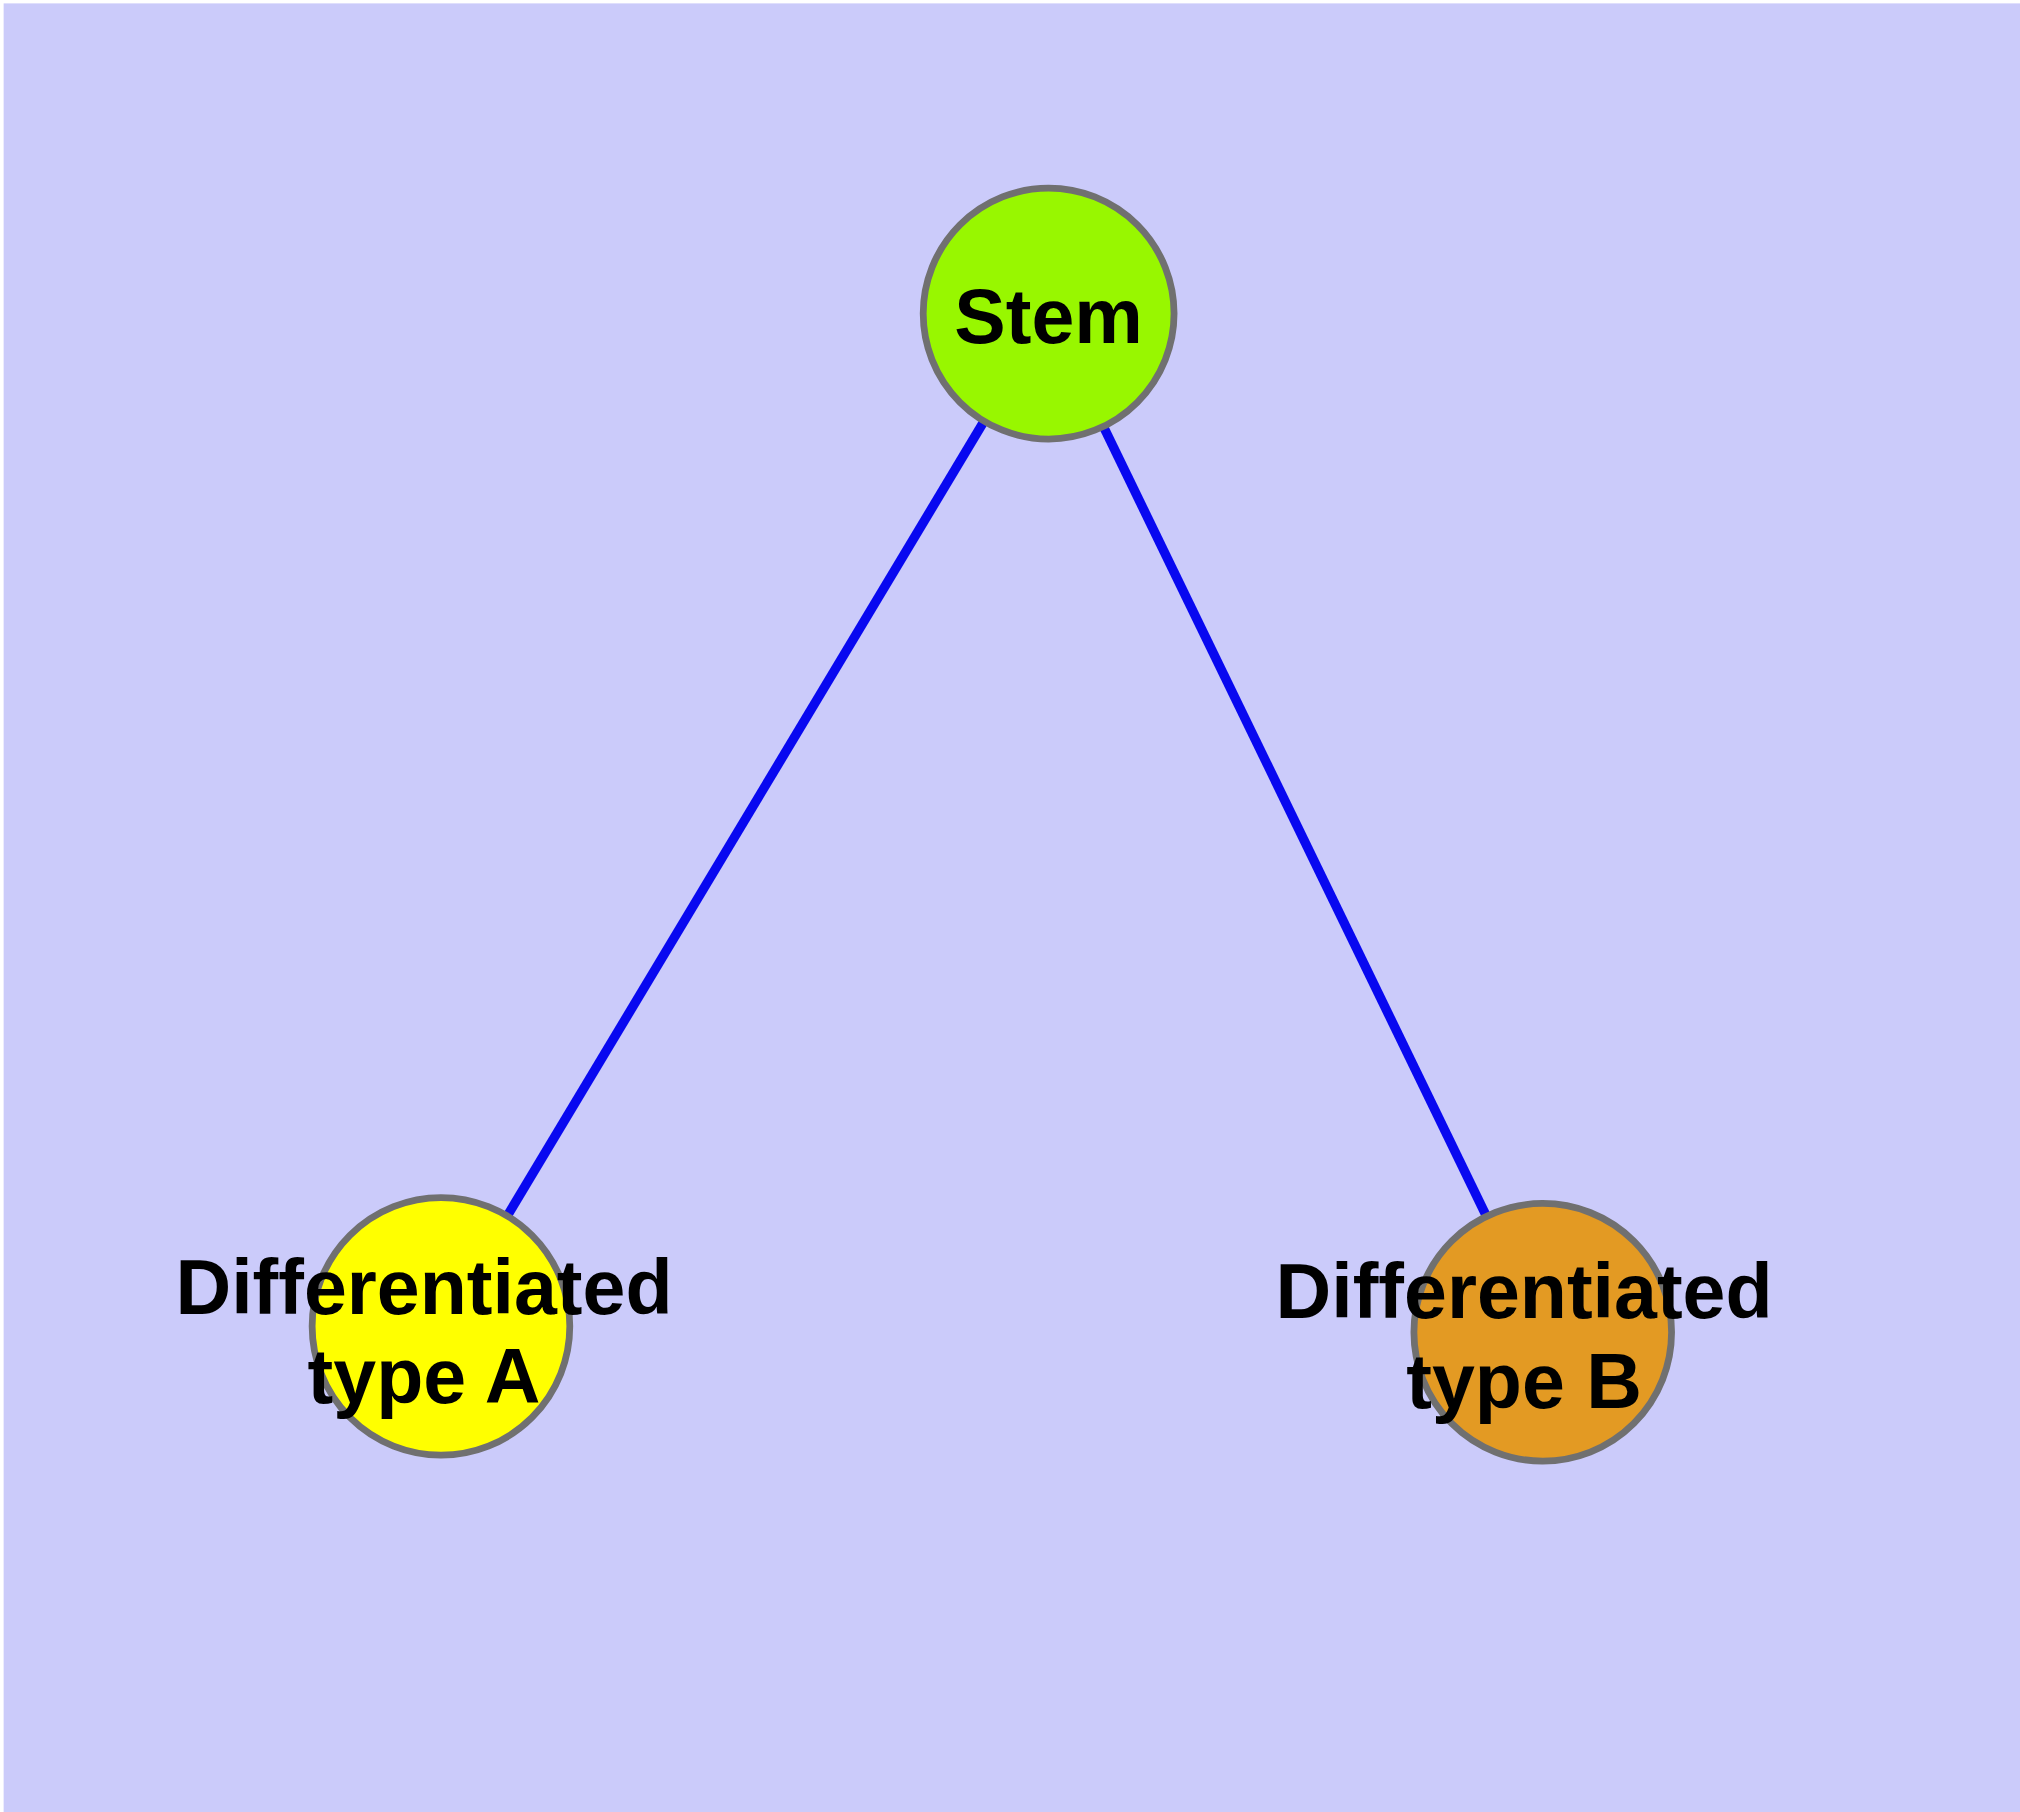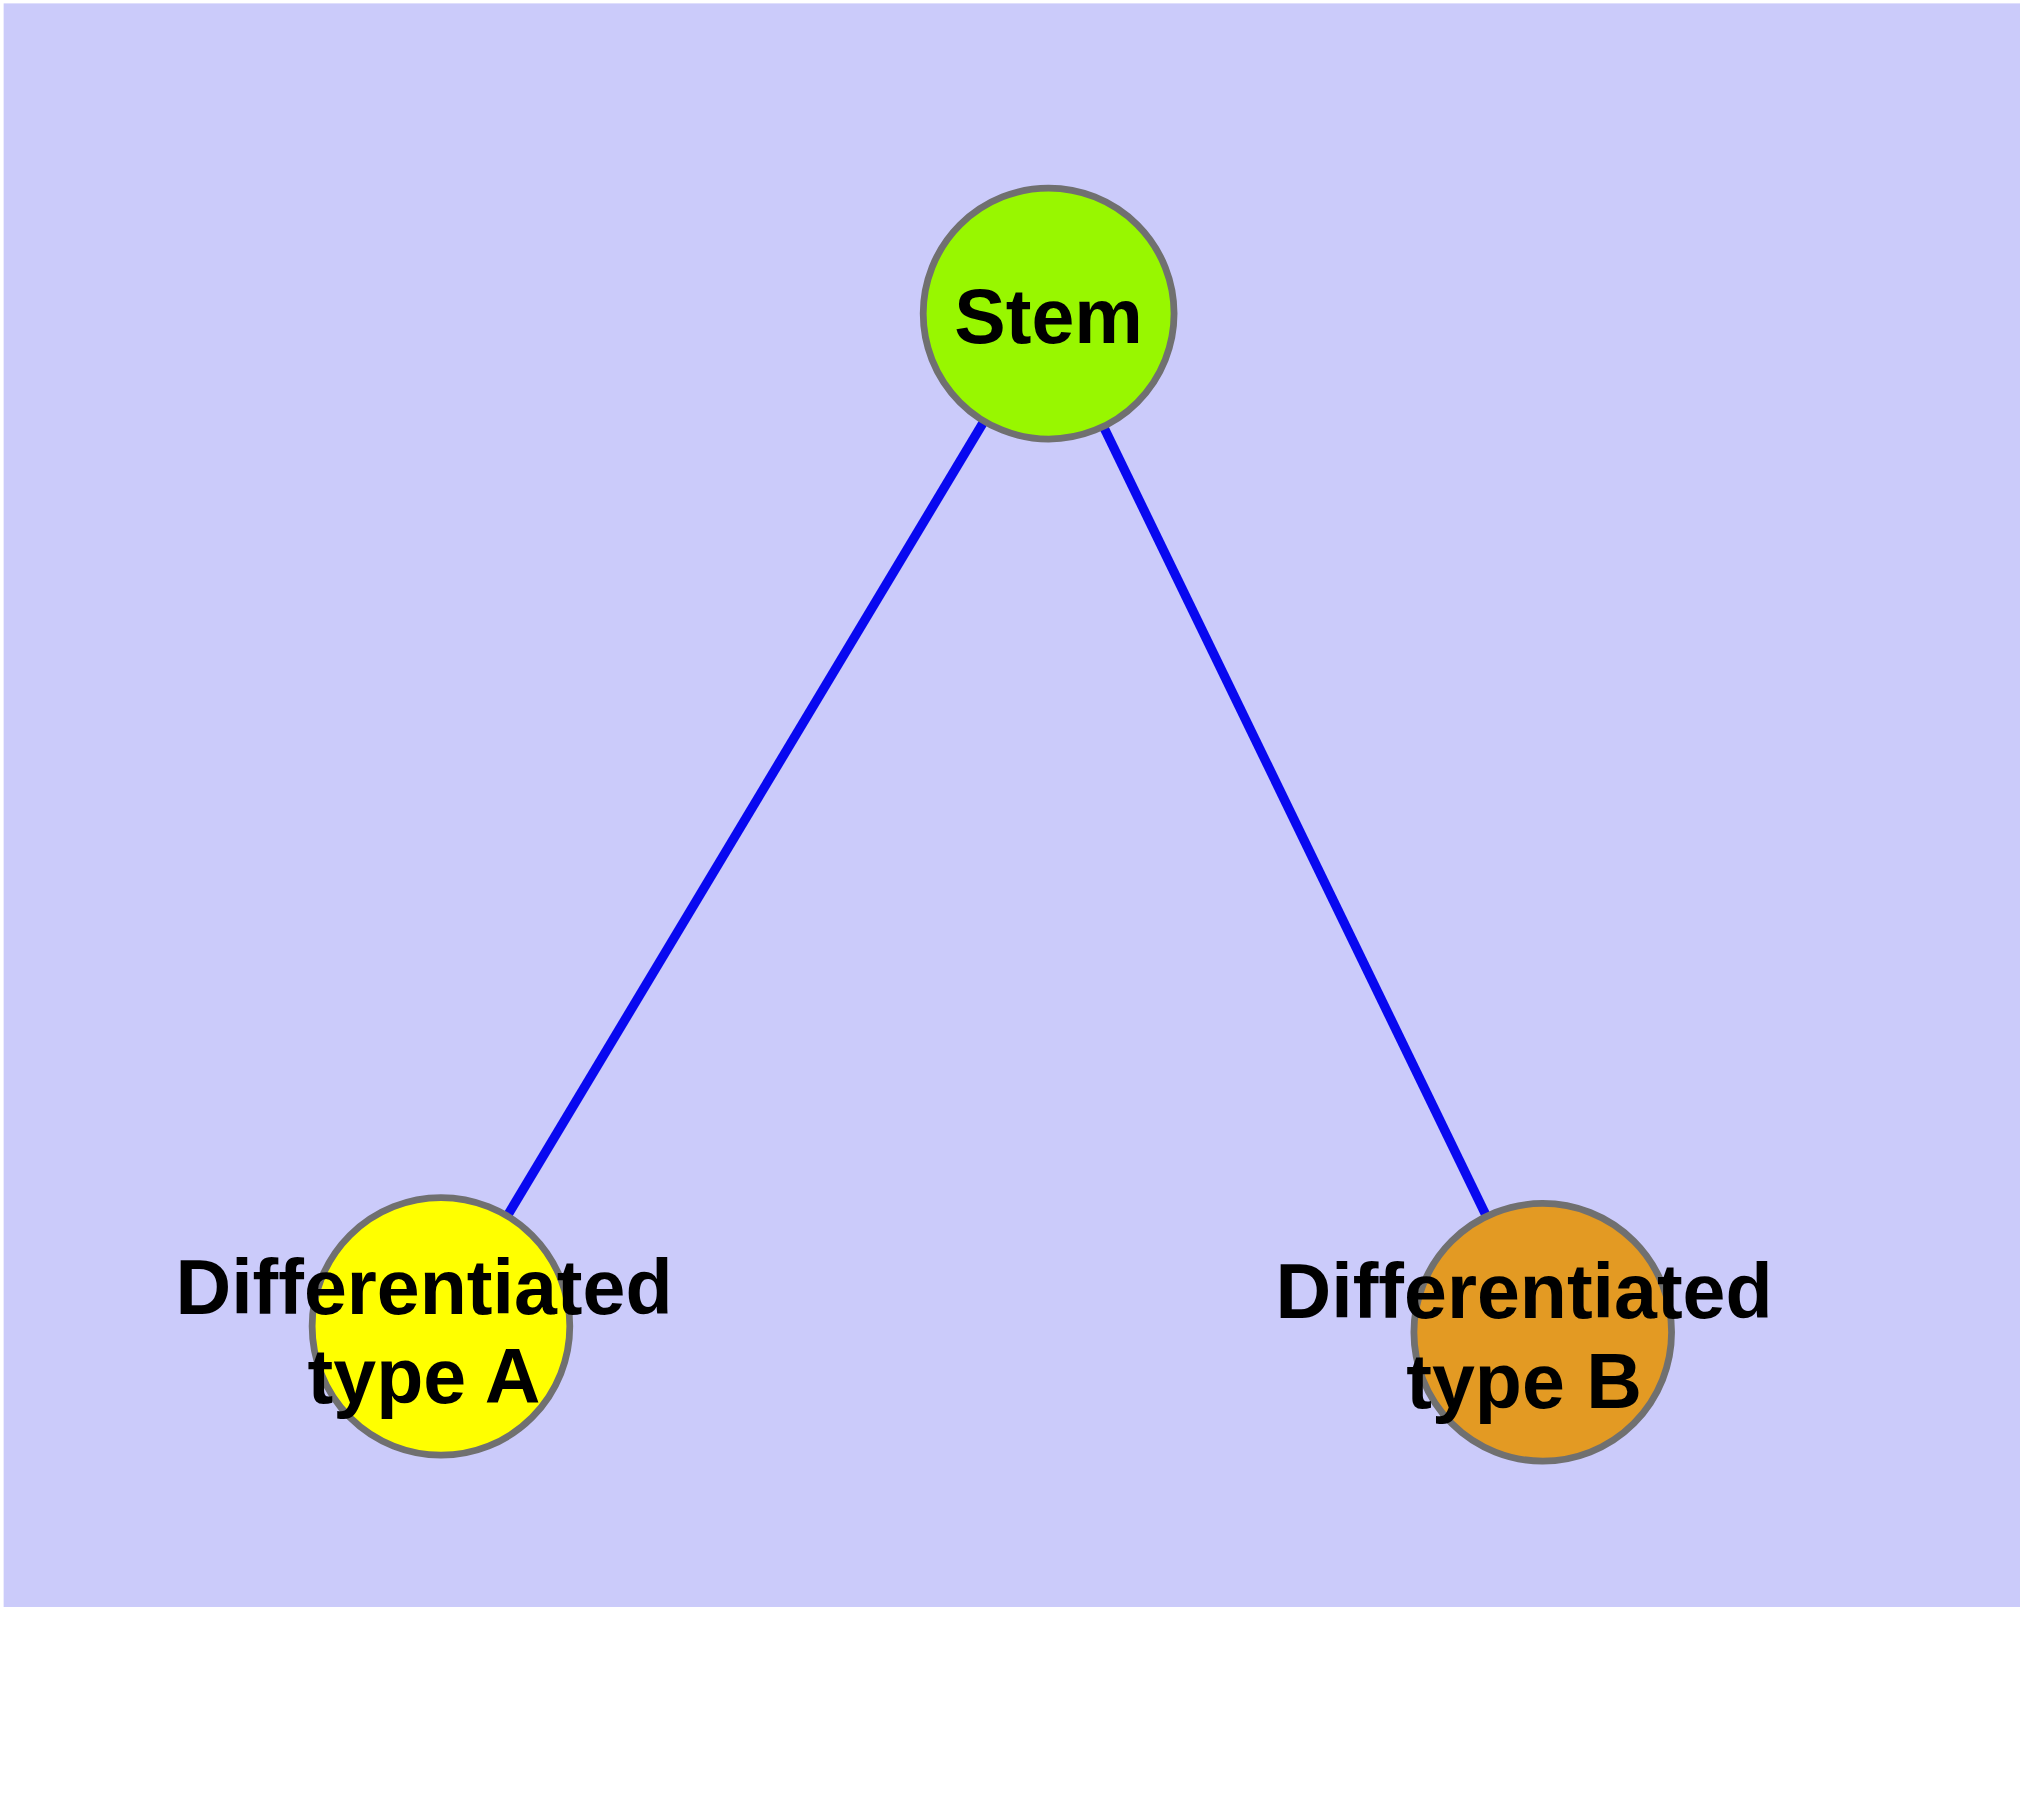--- a/index.html
+++ b/index.html
@@ -6,21 +6,21 @@
     margin: 0;
     padding: 0;
     width: 2021px;
     height: 1812px;
     background: #ffffff;
     font-family: "Liberation Sans", sans-serif;
   }
   .stage {
     position: relative;
     width: 2021px;
-    height: 1607px;
+    height: 1812px;
     overflow: hidden;
   }
   svg.graph {
     position: absolute;
     left: 0;
     top: 0;
     display: block;
   }
   .node-label {
     font-family: "Liberation Sans", "DejaVu Sans", sans-serif;

